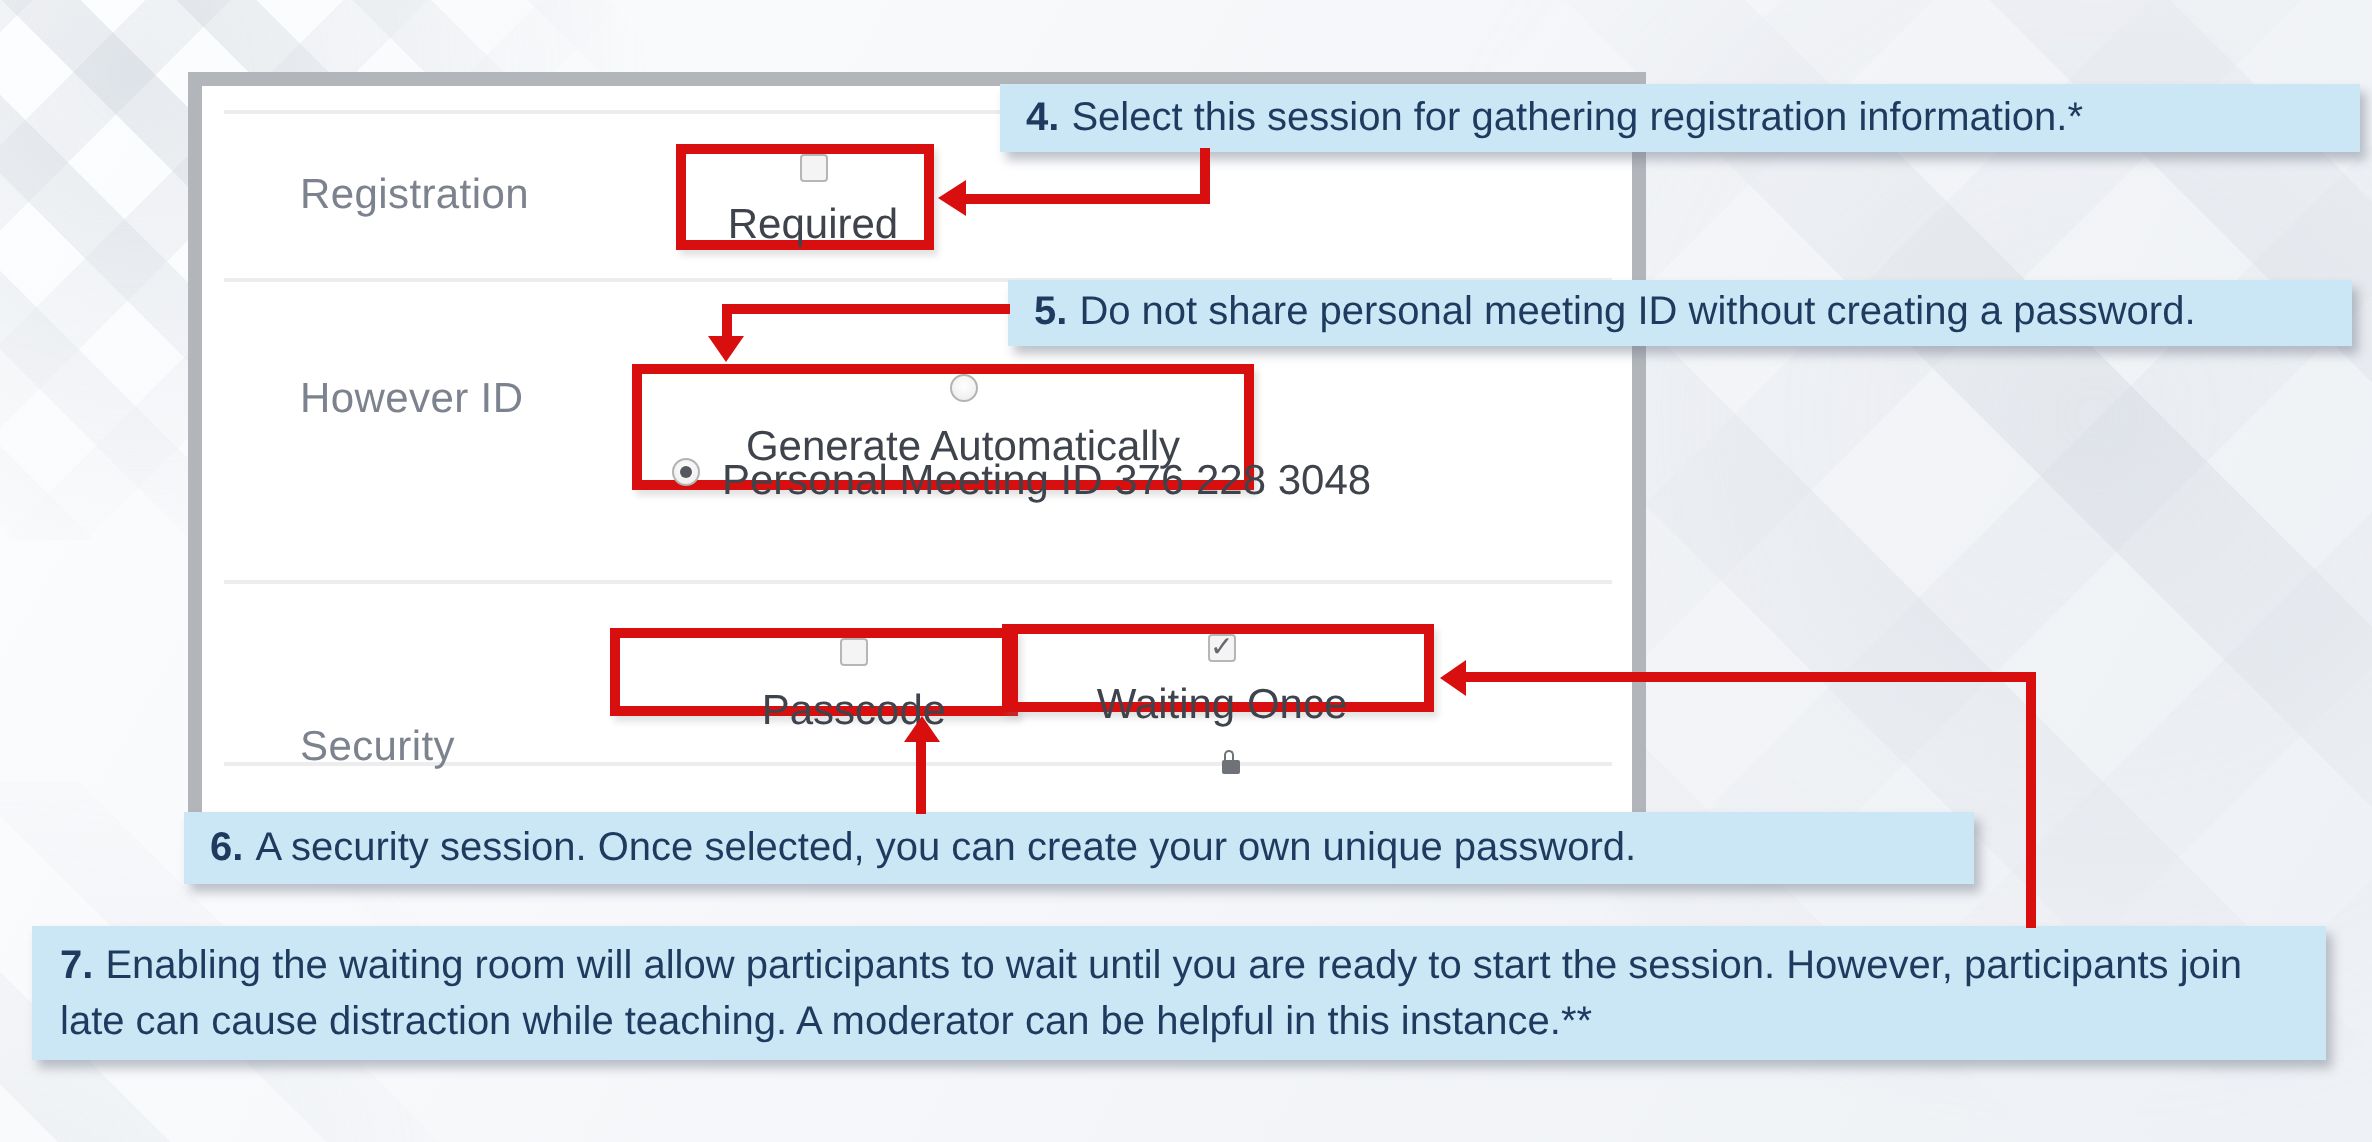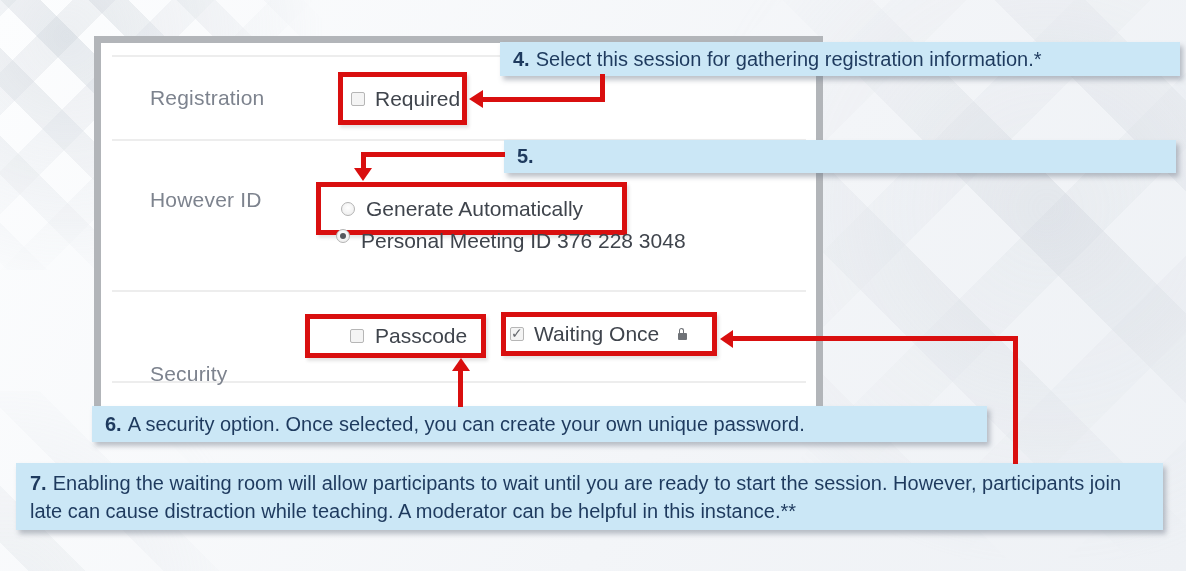--- a/index.html
+++ b/index.html
@@ -75,24 +75,25 @@
   .lock::before{
     content:"";position:absolute;top:-5px;left:1px;width:5px;height:5px;
     border:1.6px solid #6f7277;border-bottom:none;border-radius:4px 4px 0 0;box-sizing:border-box;
   }
 
   
   .redbox{
     position:absolute;box-sizing:border-box;border:5px solid var(--red,#d90f0f);
     display:flex;align-items:center;background:transparent;
     box-shadow:2px 3px 3px rgba(130,130,130,.22);
+    flex-direction:column;
   }
   .box-required{left:338px;top:72px;width:129px;height:53px;padding-left:8px;gap:10px;}
-  .box-generate{left:316px;top:182px;width:311px;height:53px;padding-left:20px;gap:11px;}
-  .box-passcode{left:305px;top:314px;width:181px;height:44px;padding-left:40px;gap:11px;}
+  .box-generate{left:316px;top:182px;width:311px;height:63px;padding-left:20px;gap:11px;}
+  .box-passcode{left:305px;top:314px;width:204px;height:44px;padding-left:40px;gap:11px;}
   .box-waiting{left:501px;top:312px;width:216px;height:44px;padding-left:4px;gap:10px;}
 
   .personal-row{
     position:absolute;left:336px;top:229px;display:flex;align-items:flex-start;gap:11px;
   }
 
   
   .callout{
     position:absolute;box-sizing:border-box;background:var(--callout-bg,#cbe7f6);
     color:var(--callout-text,#1e3a5e);font-size:20px;display:flex;align-items:center;
@@ -167,25 +168,26 @@
     <span class="lock"></span>
   </div>
 
   <div class="callout c4">
     <b>4.</b>
     <span>Select this session for gathering registration information.*</span>
   </div>
 
   <div class="callout c5">
     <b>5.</b>
+    <span>Do not share personal meeting ID without creating a password.</span>
   </div>
 
   <div class="callout c6">
     <b>6.</b>
-    <span>A security option. Once selected, you can create your own unique password.</span>
+    <span>A security session. Once selected, you can create your own unique password.</span>
   </div>
 
   <div class="callout c7">
     <b>7.</b>
     <span>Enabling the waiting room will allow participants to wait until you are ready to start the session. However, participants join late can cause distraction while teaching. A moderator can be helpful in this instance.**</span>
   </div>
 
   <div class="rline a4v"></div>
   <div class="rline a4h"></div>
   <div class="ahead a4head"></div>

